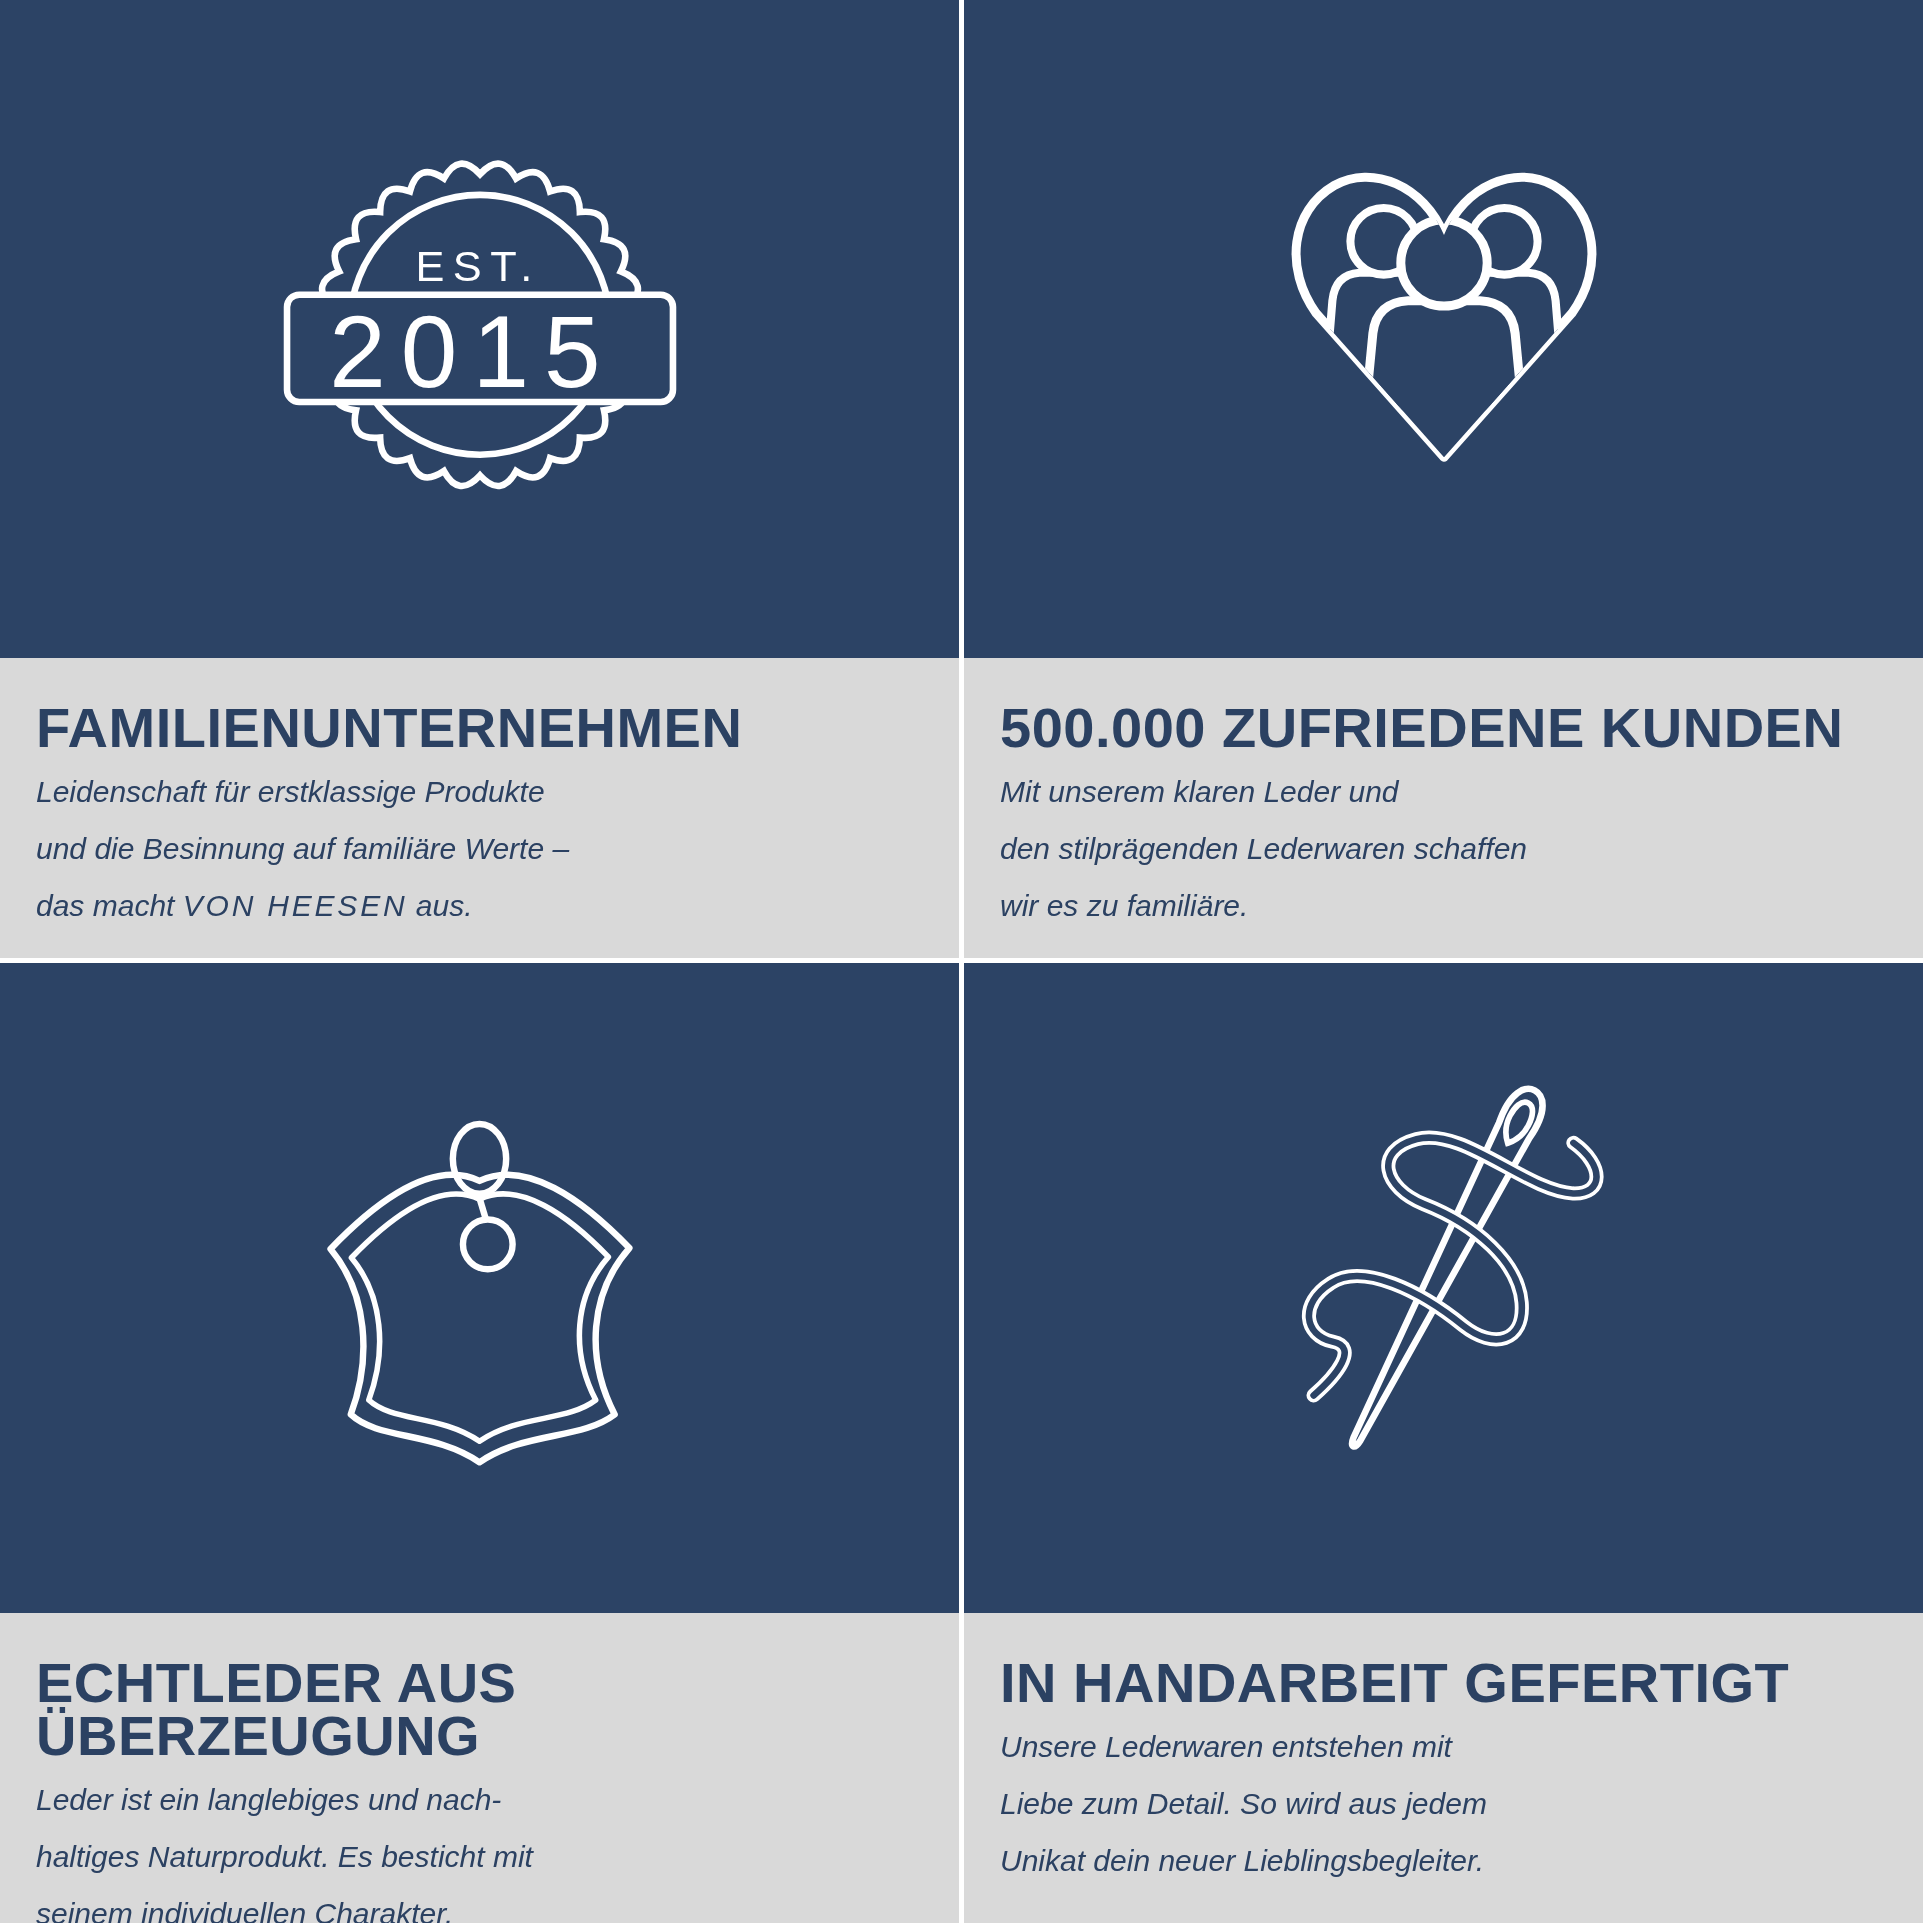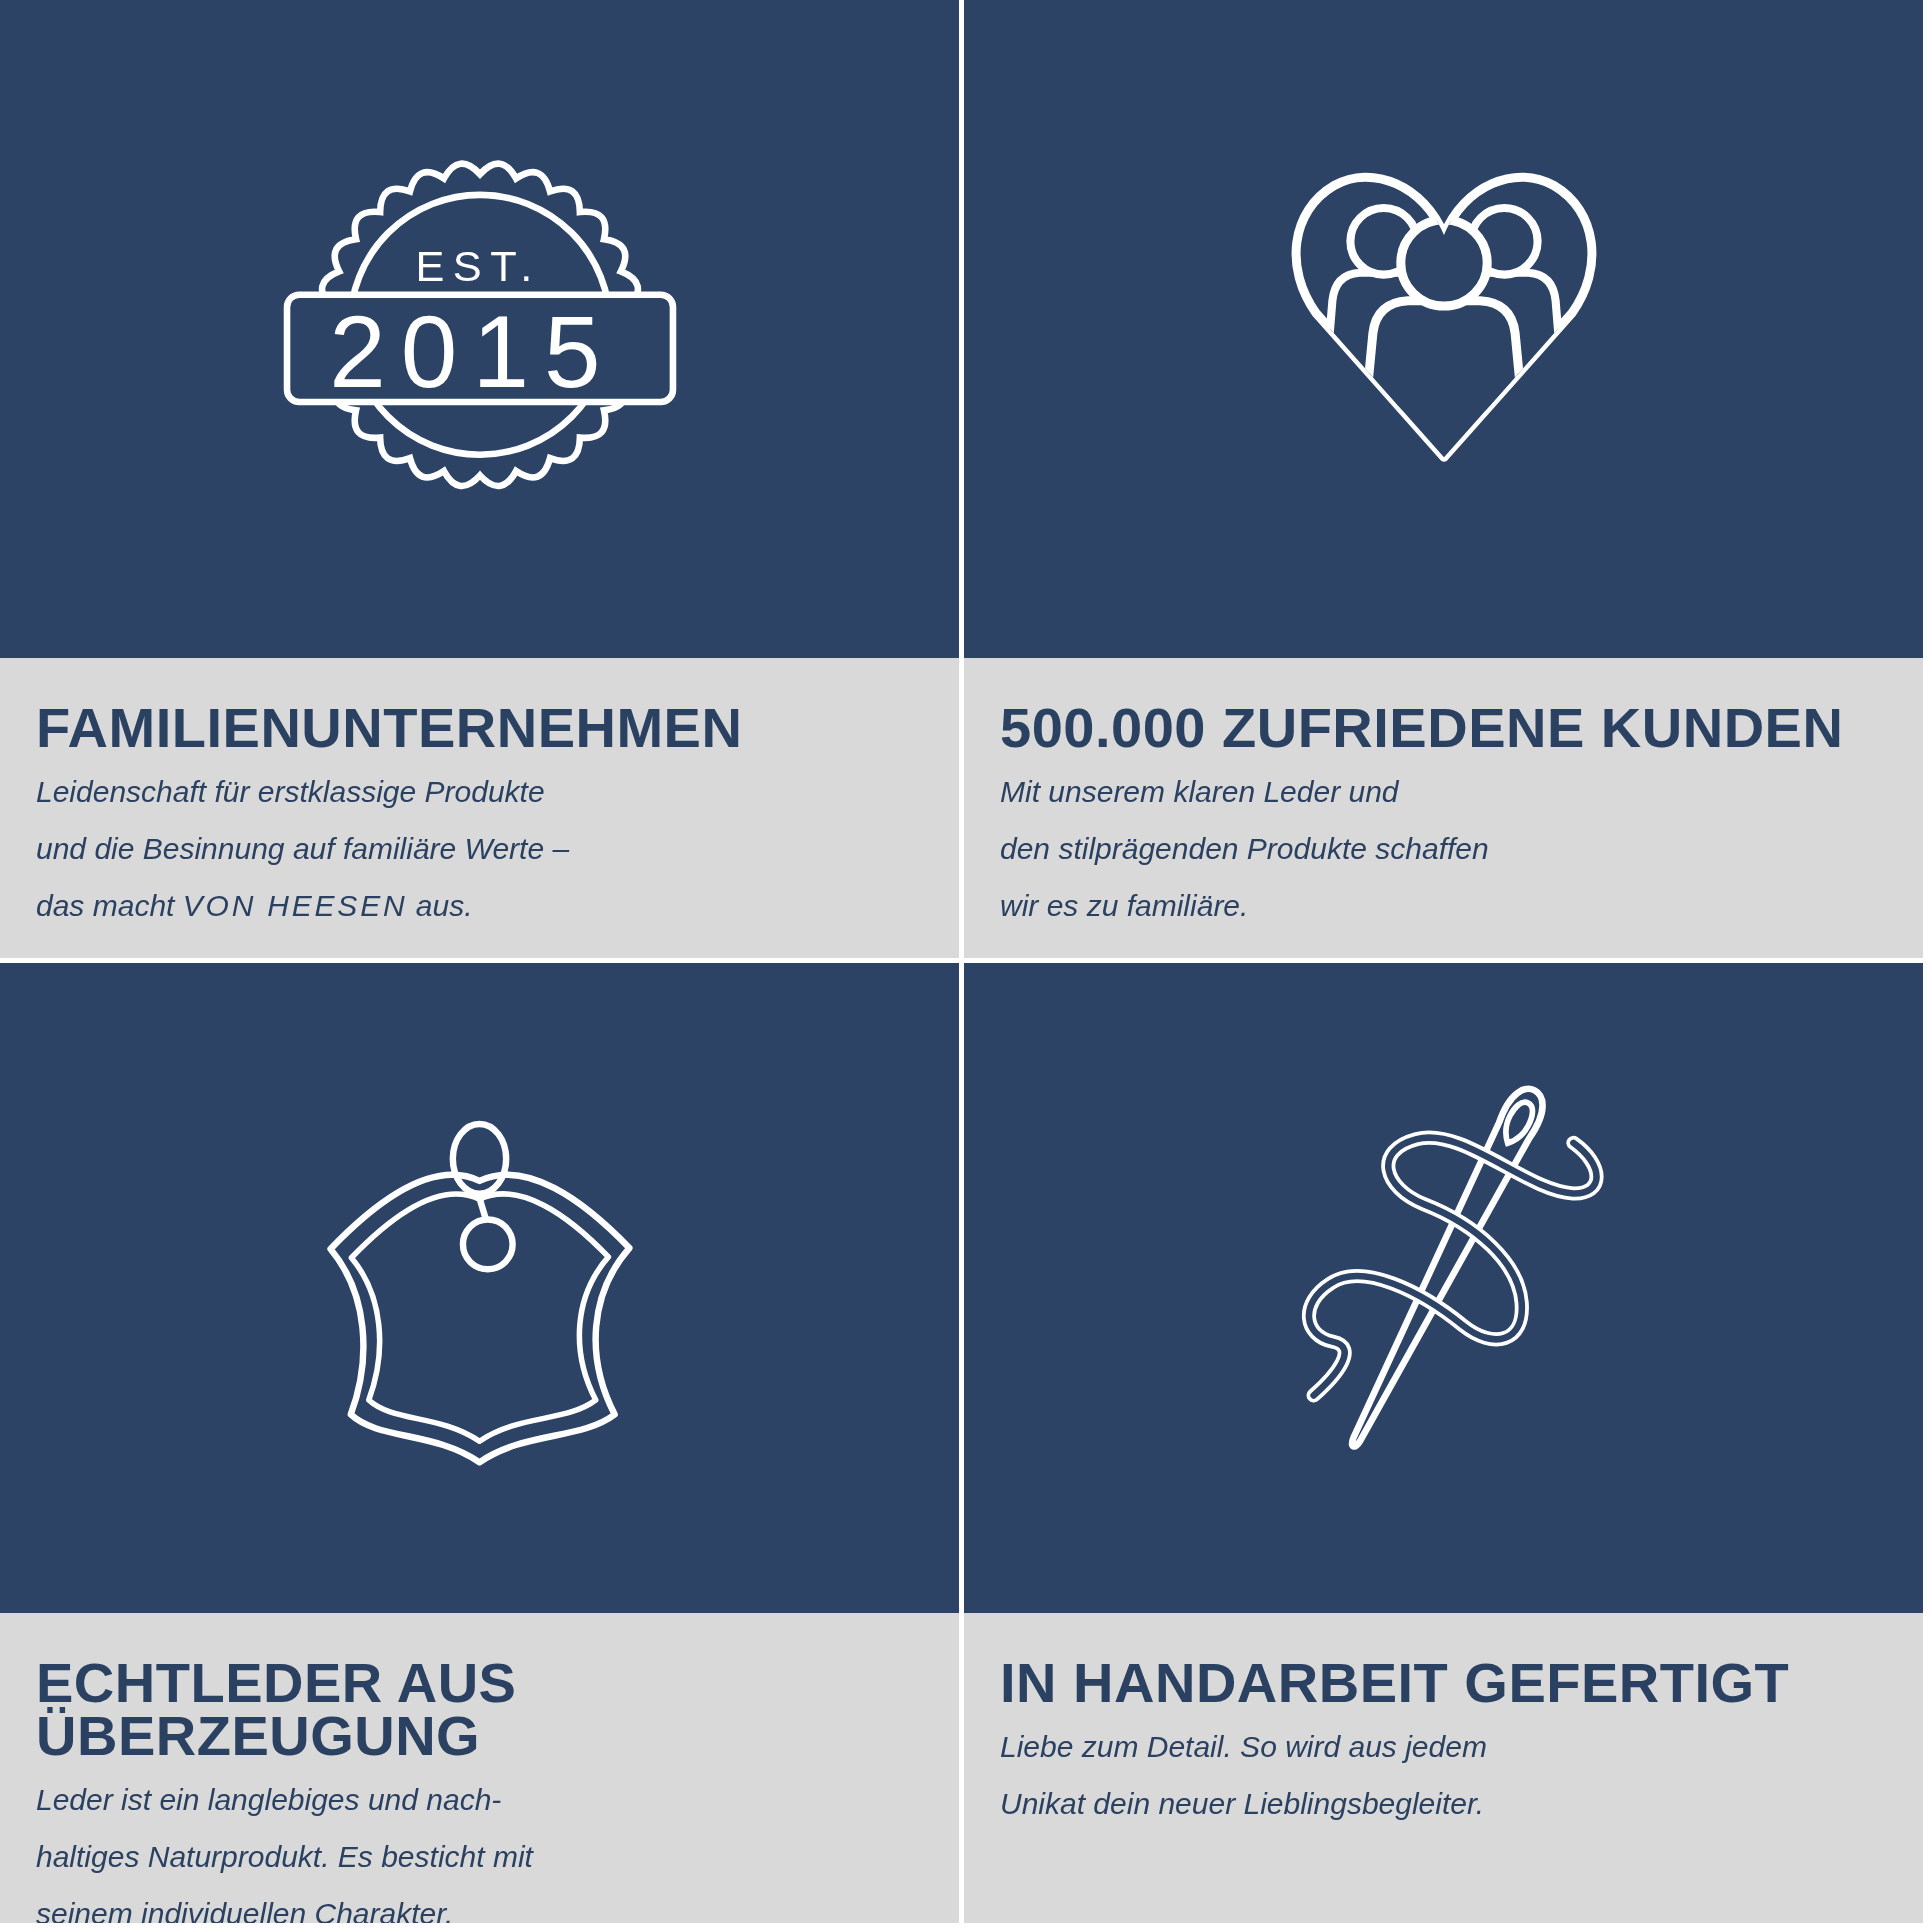--- a/index.html
+++ b/index.html
@@ -84,21 +84,21 @@
           <g fill="#2c4365" stroke-width="10">
             <path d="M136,370 L151,214 Q155,180 190,178 L270,178 Q305,180 309,214 L324,370 Z"></path>
             <circle cx="230" cy="136" r="48"></circle>
           </g>
         </g>
       </svg>
     </div>
     <div class="text-area">
       <h2>500.000 ZUFRIEDENE KUNDEN</h2>
       <div class="body-line">Mit unserem klaren Leder und</div>
-      <div class="body-line">den stilprägenden Produkte schaffen</div>
+      <div class="body-line">den stilprägenden Lederwaren schaffen</div>
       <div class="body-line">wir es zu familiäre.</div>
     </div>
   </section>
 
   <section class="panel row2">
     <div class="icon-area">
       <svg width="339" height="377" viewBox="0 -40 360 410">
         <g fill="none" stroke="#ffffff" stroke-width="7" stroke-linejoin="round">
           <path d="M180,48 C230,24 292,68 343,121 C300,170 295,240 327,302 C290,330 230,320 180,354 C130,320 70,330 40,302 C63,240 58,170 18,122 C70,68 130,24 180,48 Z"></path>
           <path transform="translate(180 190) scale(0.86) translate(-180 -190)" d="M180,48 C230,24 292,68 343,121 C300,170 295,240 327,302 C290,330 230,320 180,354 C130,320 70,330 40,302 C63,240 58,170 18,122 C70,68 130,24 180,48 Z"></path>
@@ -124,19 +124,20 @@
           <path d="M200,42 C192,42 189,53 189,63 C189,77 195,85 200,90 C205,85 211,77 211,63 C211,53 208,42 200,42 Z" fill="#2c4365" stroke="#ffffff" stroke-width="6"></path>
           <g fill="none" stroke-linecap="round" stroke-linejoin="round">
             <path stroke="#ffffff" stroke-width="15" d="M262,58 C302,64 316,92 286,106 C240,126 150,96 112,130 C76,162 104,192 150,188 C210,182 268,198 290,234 C312,270 286,292 246,284 C190,272 120,272 100,308 C80,342 100,370 130,362 C158,354 150,392 138,422"></path>
             <path stroke="#2c4365" stroke-width="7" d="M262,58 C302,64 316,92 286,106 C240,126 150,96 112,130 C76,162 104,192 150,188 C210,182 268,198 290,234 C312,270 286,292 246,284 C190,272 120,272 100,308 C80,342 100,370 130,362 C158,354 150,392 138,422"></path>
           </g>
         </g>
       </svg>
     </div>
     <div class="text-area">
       <h2>IN HANDARBEIT GEFERTIGT</h2>
+      <div class="body-line">Unsere Lederwaren entstehen mit</div>
       <div class="body-line">Liebe zum Detail. So wird aus jedem</div>
       <div class="body-line">Unikat dein neuer Lieblingsbegleiter.</div>
     </div>
   </section>
 
 </div>
 
 
 </body></html>

